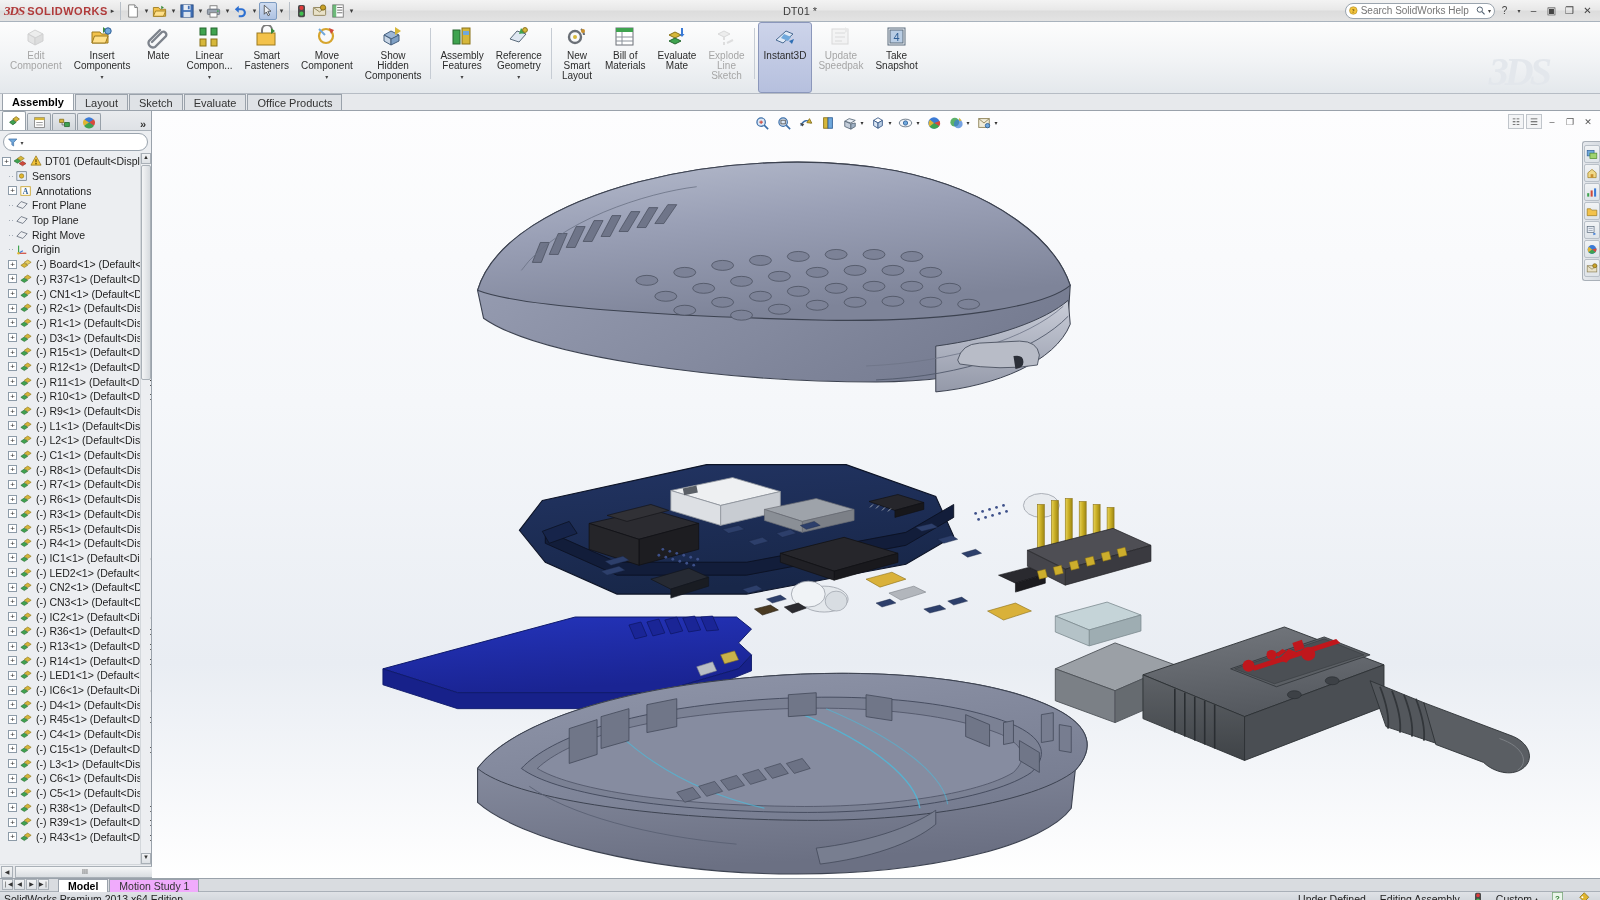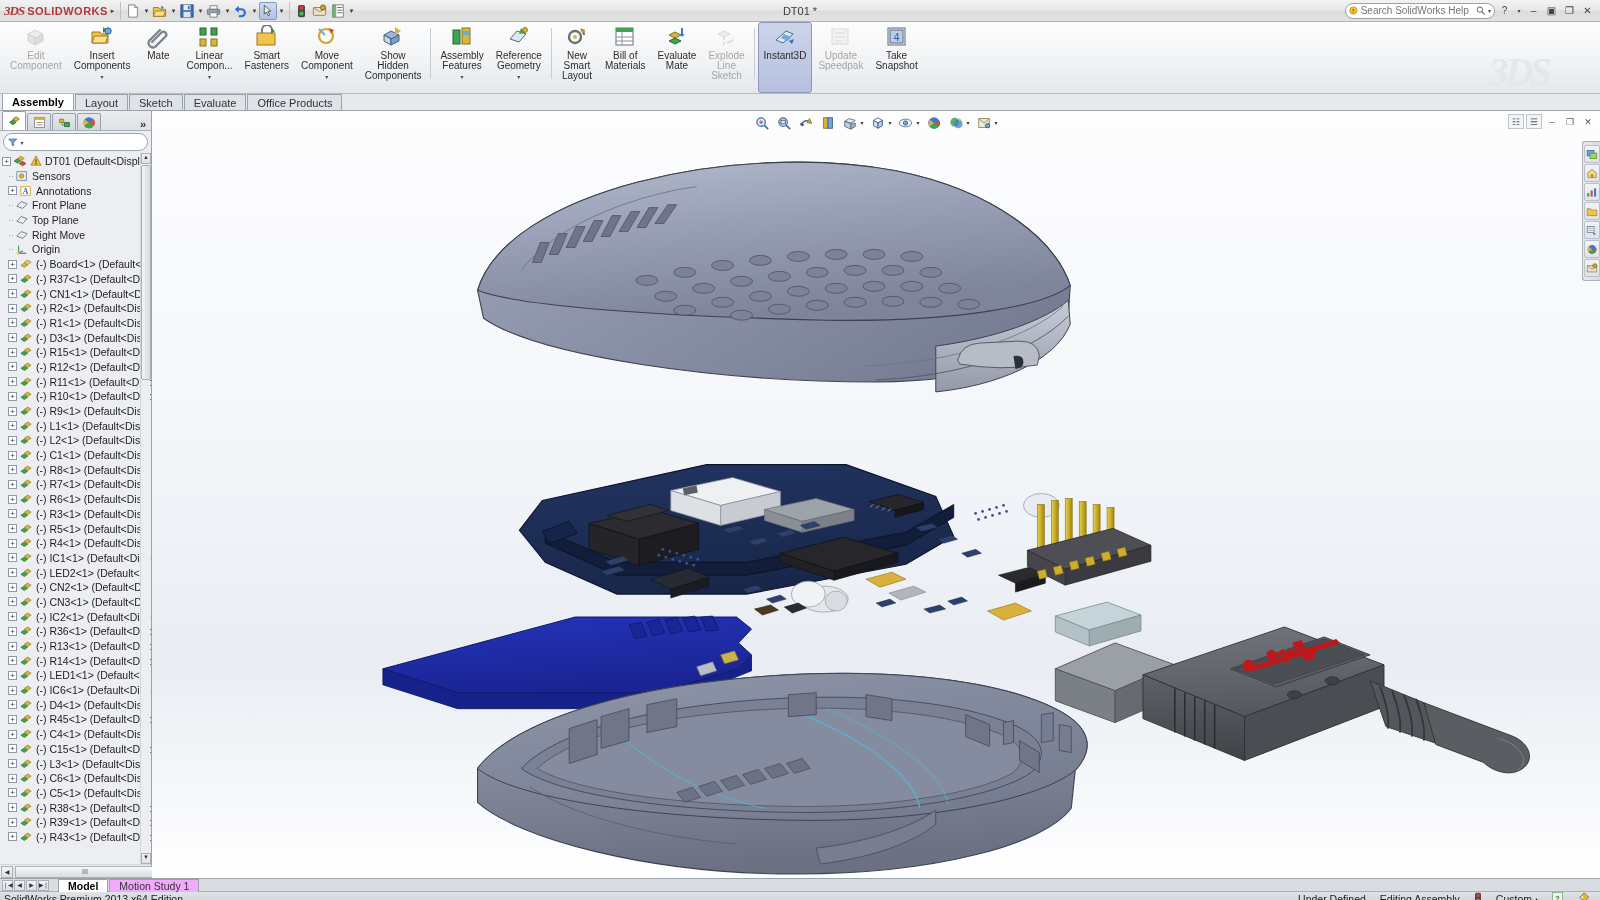--- a/index.html
+++ b/index.html
@@ -112,21 +112,21 @@
         font-size:9px; color:#555; border:1px solid #c0c5cb; background:#f3f4f6;}
   .vwb.plain{ border:none; background:transparent;}
   #rightbar{ position:absolute; right:0; top:30px; width:18px;
              background:linear-gradient(to right,#e6e9ed,#d6dbe1); border:1px solid #a9b0b8;
              border-right:none; border-radius:3px 0 0 3px; padding:2px 0; z-index:6;}
   .rbtn{ width:16px; height:18px; margin:1px auto; display:flex; align-items:center;
          justify-content:center; border:1px solid #b9c0c8; border-radius:2px;
          background:linear-gradient(to bottom,#f1f3f5,#dfe4e9); }
   
   #docbar{ height:13px; background:#d9dce0; border-top:1px solid #9aa2ab;
-           display:flex; align-items:center; padding-left:2px; }
+           display:flex; padding-left:2px; }
   .navb{ width:11px; height:11px; border:1px solid #a9b0b7; margin-right:1px;
          background:linear-gradient(to bottom,#f2f3f4,#dde1e5); font-size:6px;
          text-align:center; line-height:9px; color:#333;}
   .doctab{ height:13px; padding:0 9px; font-size:10.5px; line-height:13px;
            border:1px solid #9aa2ab; border-bottom:none; background:#f0abfc; color:#333;
            margin-right:1px;}
   .doctab.sel{ background:#fff; font-weight:bold; color:#000;}
   #statusbar{ height:14px; background:linear-gradient(to bottom,#dfe2e6,#cdd2d8);
               border-top:1px solid #a9b0b8; display:flex; align-items:center;
               font-size:10.5px; color:#222; padding:0 4px;}

